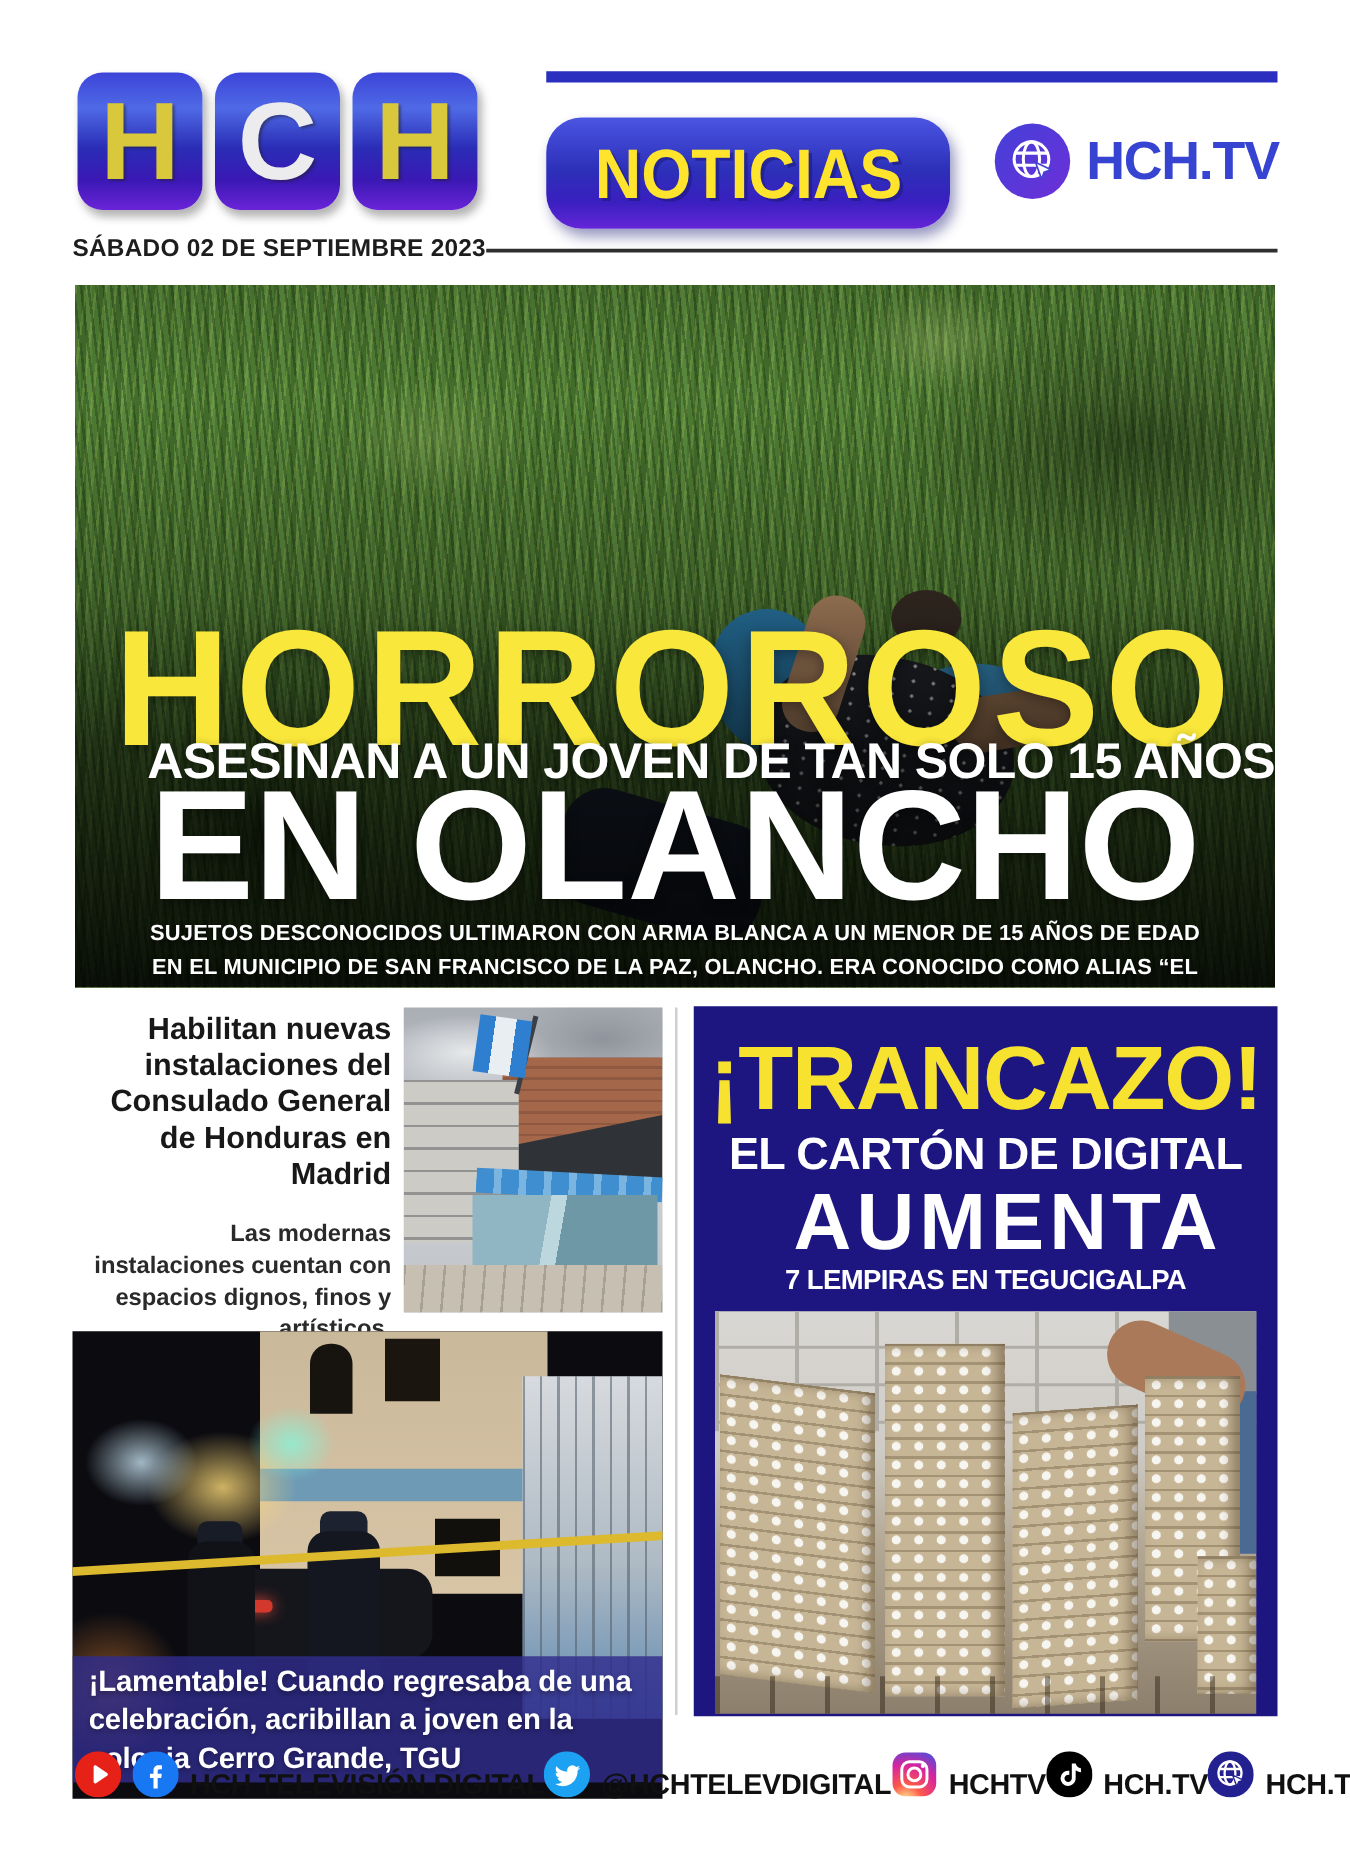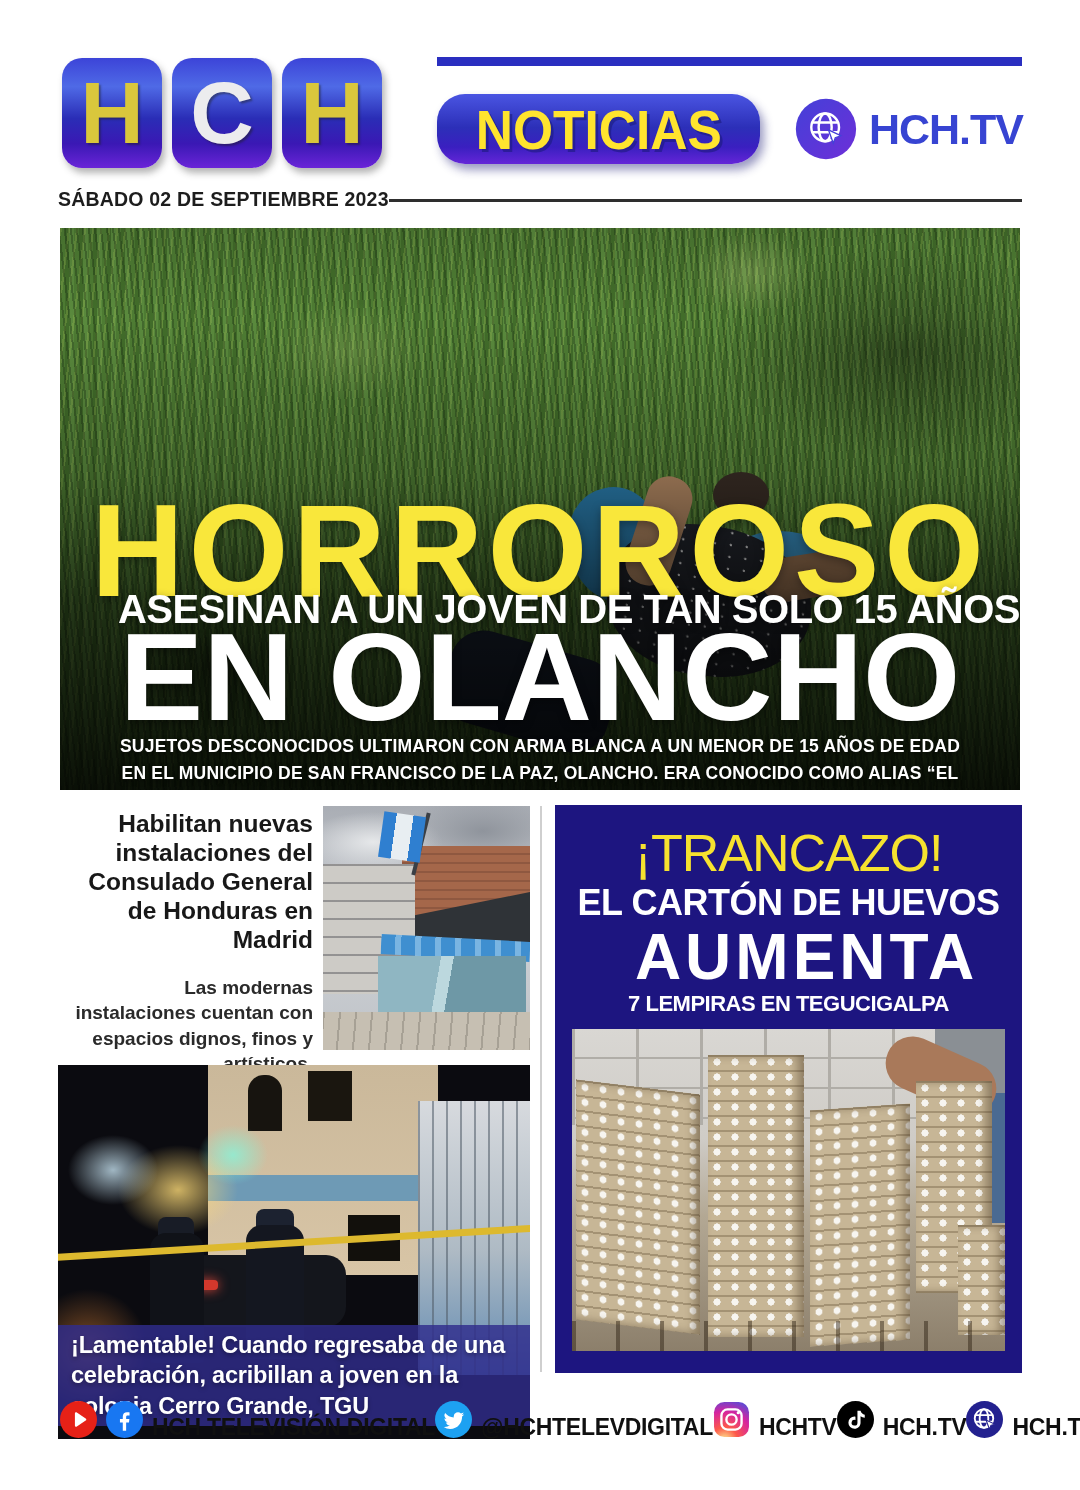--- a/index.html
+++ b/index.html
@@ -9,21 +9,21 @@
 
   
   .logo{left:62px;top:58px;display:flex;gap:10px;}
   .tile{width:100px;height:110px;border-radius:20px;display:grid;place-items:center;
         background:linear-gradient(180deg,#3c44d8 0%,#4f6ae6 26%,#2a2db6 55%,#3a18b4 78%,#6a24d8 100%);
         box-shadow:3px 5px 7px rgba(40,40,40,.35);}
   .tile .ltr{font-size:88px;font-weight:bold;line-height:1;color:#d9c73c;
              text-shadow:2px 2px 2px rgba(30,30,30,.45);}
   .tile.mid .ltr{color:#ececee;}
   .top-rule{left:437px;top:57px;width:585px;height:9px;background:#2a2fc0;}
-  .noticias{left:437px;top:94px;width:323px;height:70px;border-radius:28px;display:grid;place-items:center;
+  .noticias{left:437px;top:94px;width:323px;height:89px;border-radius:28px;display:grid;place-items:center;
         background:linear-gradient(180deg,#4a55e2 0%,#2c2fb8 48%,#3a1fc0 76%,#6426d8 100%);
         box-shadow:4px 6px 10px rgba(30,30,120,.45);}
   .noticias span{font-size:56px;font-weight:bold;color:#ffe42e;letter-spacing:0px;
         transform:scaleX(.92);text-shadow:3px 3px 0 rgba(26,26,120,.55);}
   .brand{left:795px;top:90px;width:228px;height:78px;display:flex;align-items:center;gap:12px;}
   .brand-text{font-size:43px;font-weight:bold;color:#3744d2;letter-spacing:-1px;}
 
   
   .date-row{left:58px;top:188px;width:964px;display:flex;align-items:center;gap:0;}
   .date-text{font-size:19.5px;font-weight:bold;color:#1d1d1d;white-space:nowrap;letter-spacing:.2px;}
@@ -117,21 +117,21 @@
   .n-cop2{left:188px;top:160px;width:58px;height:134px;background:#141720;border-radius:16px 16px 4px 4px;}
   .n-cap2{left:198px;top:144px;width:38px;height:20px;background:#1c2230;border-radius:8px 8px 2px 2px;}
   .n-tape{left:-8px;top:174px;width:106%;height:7px;background:#ddb92e;transform:rotate(-3.5deg);}
   .n-band{position:absolute;left:0;right:0;bottom:13px;height:101px;background:rgba(47,44,140,.82);
      display:flex;align-items:center;padding:0 13px;box-sizing:border-box;}
   .n-band span{font-size:23.5px;line-height:1.3;font-weight:bold;color:#fff;letter-spacing:-.2px;
      text-shadow:0 2px 4px rgba(0,0,0,.35);}
 
   
   .panel{left:555px;top:805px;width:467px;height:568px;background:#1d1580;overflow:hidden;}
-  .t1{margin-top:22px;text-align:center;font-size:52px;line-height:1;font-weight:normal;color:#f6e22f;letter-spacing:-1px;}
+  .t1{margin-top:22px;text-align:center;font-size:72px;line-height:1;font-weight:bold;color:#f6e22f;letter-spacing:-1px;}
   .t2{margin-top:6px;text-align:center;font-size:36px;line-height:1;font-weight:bold;color:#fff;letter-spacing:-.5px;}
   .t3{margin-top:4px;text-align:center;font-size:64px;line-height:1;font-weight:bold;color:#fff;letter-spacing:4px;padding-left:36px;}
   .t4{margin-top:4px;text-align:center;font-size:22px;line-height:1;font-weight:bold;color:#fff;letter-spacing:-.5px;}
   .eggs{position:relative;margin:14px auto 0;width:433px;height:322px;overflow:hidden;
      background:linear-gradient(180deg,#d9d7d3 0,#cfccc7 34%,#b3a894 58%,#8c7f6b 100%);}
   .e-wall{left:0;right:0;top:0;height:96px;
      background-image:linear-gradient(transparent 92%, #b0ada7 92%),linear-gradient(90deg,#b0ada7 0 3px,transparent 3px);
      background-size:64px 30px;}
   .stack{position:absolute;background-color:#c7b696;
      background-image:
@@ -255,21 +255,21 @@
     <div class="abs n-cap2"></div>
     <div class="abs n-cop2"></div>
     <div class="abs n-tape"></div>
     <div class="n-band">
       <span>¡Lamentable! Cuando regresaba de una celebración, acribillan a joven en la colonia Cerro Grande, TGU</span>
     </div>
   </div>
 
   <div class="abs panel">
     <div class="t1">¡TRANCAZO!</div>
-    <div class="t2">EL CARTÓN DE HUEVOS</div>
+    <div class="t2">EL CARTÓN DE DIGITAL</div>
     <div class="t3">AUMENTA</div>
     <div class="t4">7 LEMPIRAS EN TEGUCIGALPA</div>
     <div class="eggs">
       <div class="abs e-wall"></div>
       <div class="abs e-shirt"></div>
       <div class="abs e-jeans"></div>
       <div class="abs e-arm"></div>
       <div class="stack s1"></div>
       <div class="stack s2"></div>
       <div class="stack s3"></div>

